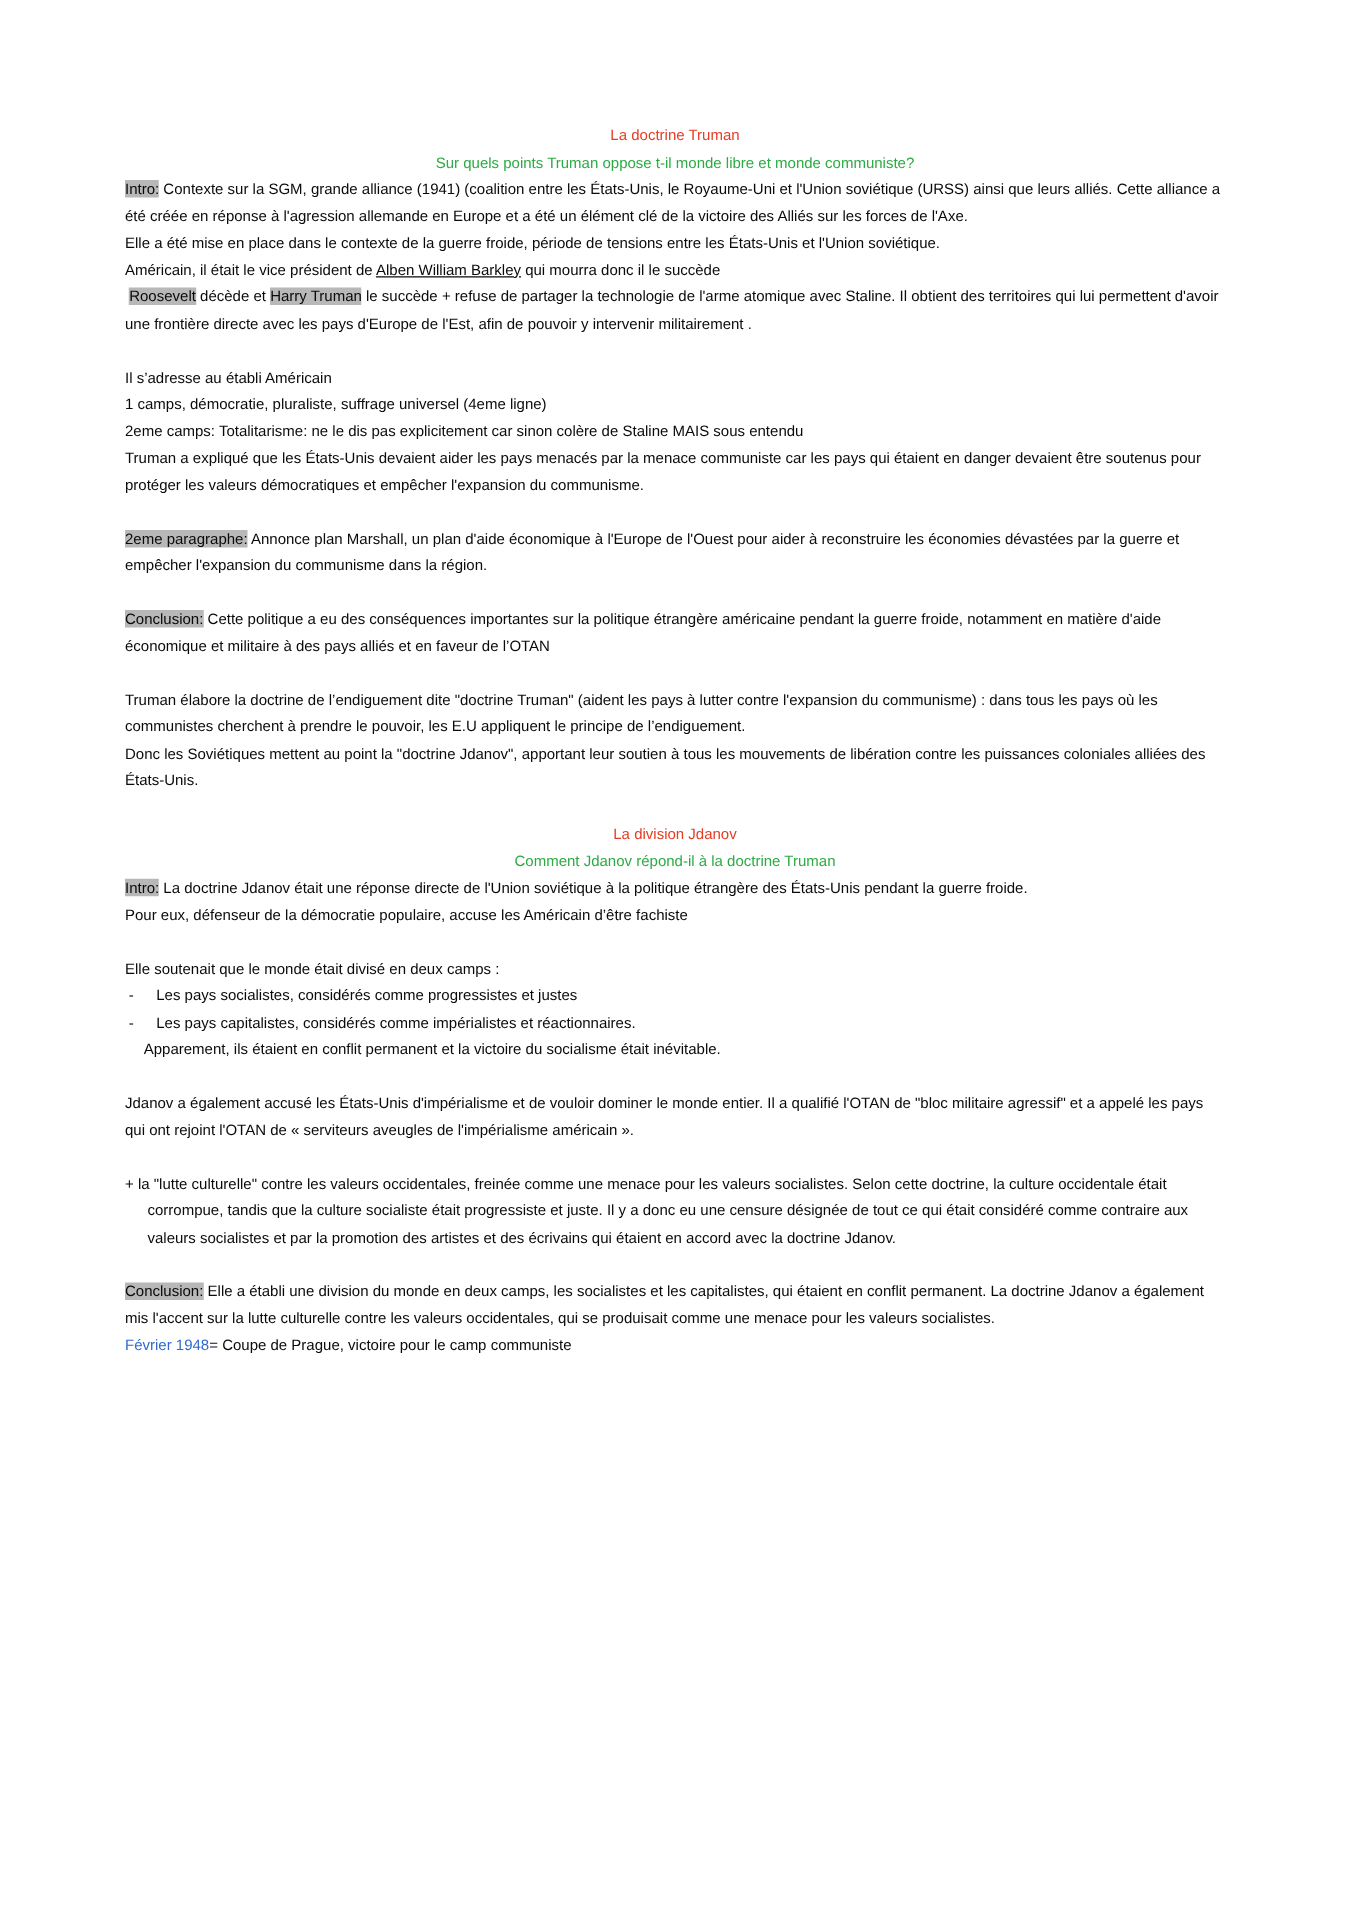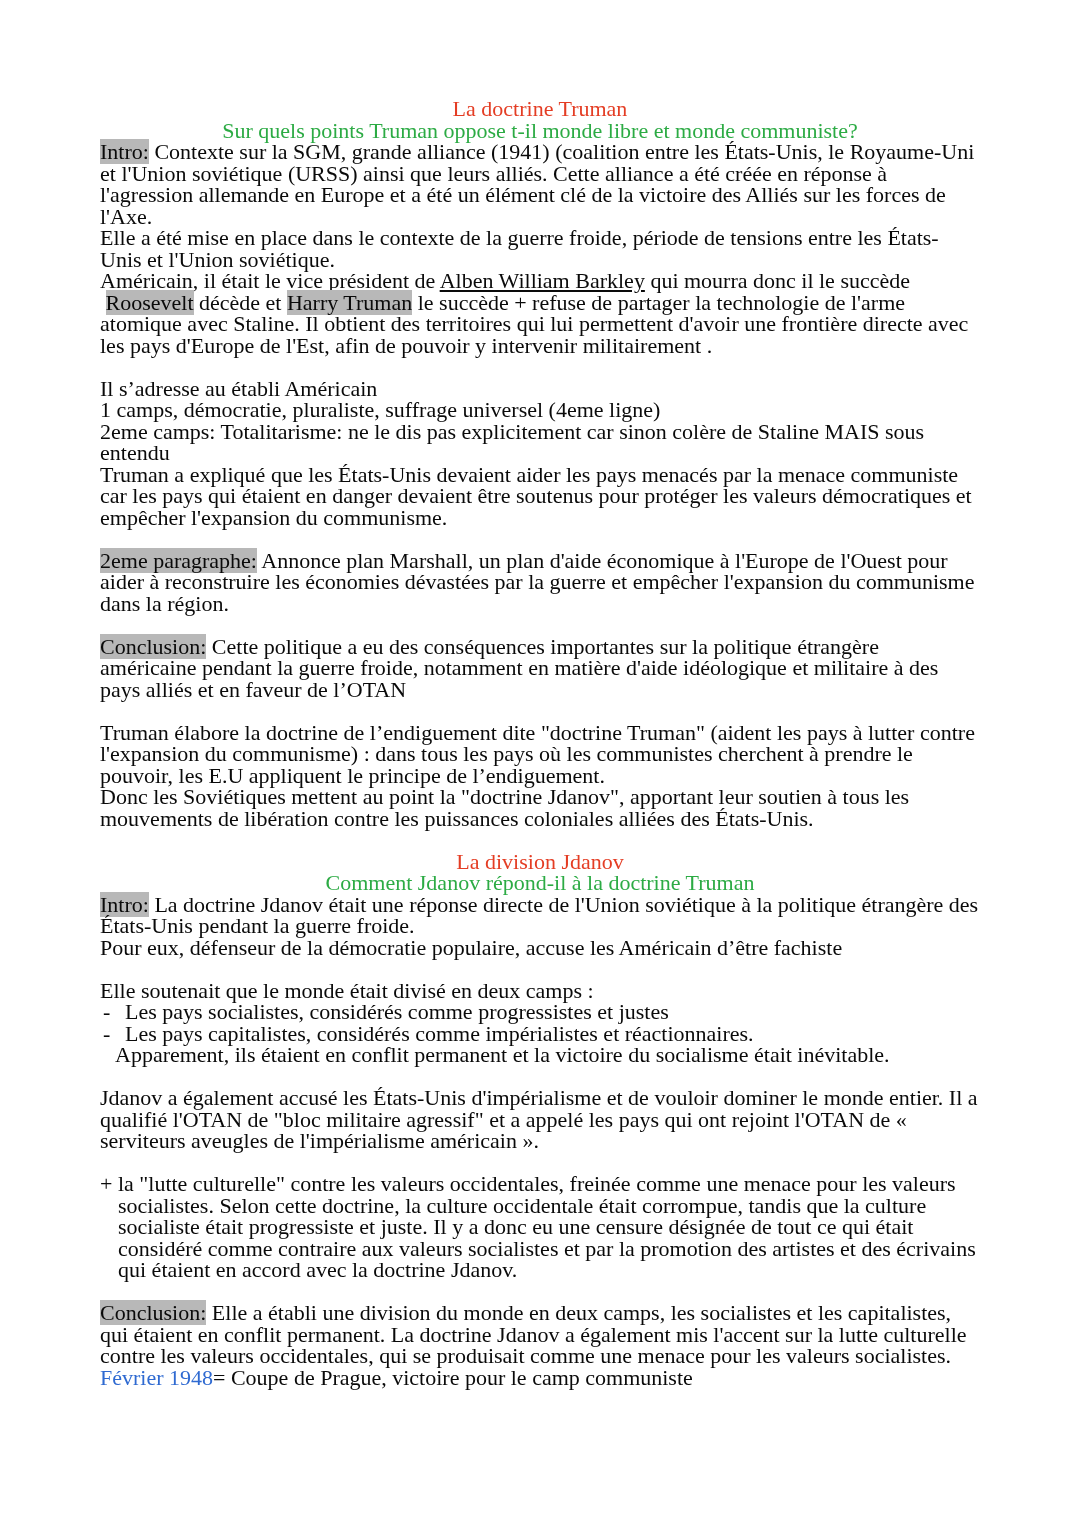--- a/index.html
+++ b/index.html
@@ -7,22 +7,22 @@
   body {
     width: 1080px;
     height: 1528px;
     background: var(--bg, #ffffff);
     overflow: hidden;
   }
   .page {
     width: 100%;
     height: 100%;
     padding: 98px 100px 40px 100px;
-    font-family: Liberation Serif, serif;
-    font-size: 22px;
+    font-family: Liberation Sans, sans-serif;
+    font-size: 12px;
     line-height: 21.5px;
     color: var(--text, #0a0a0a);
   }
   .block { min-height: 21.5px; white-space: pre-wrap; }
   .title, .subtitle { text-align: center; }
   .c-red { color: var(--red, #e43d24); }
   .c-green { color: var(--green, #2cab44); }
   .seg-blue { color: var(--blue, #2f6ad1); }
   .seg-highlight { background: var(--hl, #b8b8b8); }
   .seg-underline { text-decoration: underline; }
@@ -45,21 +45,21 @@
       <div class="block para"><span class="seg">Américain, il était le vice président de </span><span class="seg seg-underline">Alben William Barkley</span><span class="seg"> qui mourra donc il le succède</span></div>
       <div class="block para"><span class="seg"> </span><span class="seg seg-highlight">Roosevelt</span><span class="seg"> décède et </span><span class="seg seg-highlight">Harry Truman</span><span class="seg"> le succède + refuse de partager la technologie de l'arme atomique avec Staline. Il obtient des territoires qui lui permettent d'avoir une frontière directe avec les pays d'Europe de l'Est, afin de pouvoir y intervenir militairement .</span></div>
       <div class="block spacer"></div>
       <div class="block para"><span class="seg">Il s’adresse au établi Américain</span></div>
       <div class="block para"><span class="seg">1 camps, démocratie, pluraliste, suffrage universel (4eme ligne)</span></div>
       <div class="block para"><span class="seg">2eme camps: Totalitarisme: ne le dis pas explicitement car sinon colère de Staline MAIS sous entendu</span></div>
       <div class="block para"><span class="seg">Truman a expliqué que les États-Unis devaient aider les pays menacés par la menace communiste car les pays qui étaient en danger devaient être soutenus pour protéger les valeurs démocratiques et empêcher l'expansion du communisme.</span></div>
       <div class="block spacer"></div>
       <div class="block para"><span class="seg seg-highlight">2eme paragraphe:</span><span class="seg"> Annonce plan Marshall, un plan d'aide économique à l'Europe de l'Ouest pour aider à reconstruire les économies dévastées par la guerre et empêcher l'expansion du communisme dans la région.</span></div>
       <div class="block spacer"></div>
-      <div class="block para"><span class="seg seg-highlight">Conclusion:</span><span class="seg"> Cette politique a eu des conséquences importantes sur la politique étrangère américaine pendant la guerre froide, notamment en matière d'aide idéologique et militaire à des pays alliés et en faveur de l’OTAN</span></div>
+      <div class="block para"><span class="seg seg-highlight">Conclusion:</span><span class="seg"> Cette politique a eu des conséquences importantes sur la politique étrangère américaine pendant la guerre froide, notamment en matière d'aide économique et militaire à des pays alliés et en faveur de l’OTAN</span></div>
       <div class="block spacer"></div>
       <div class="block para"><span class="seg">Truman élabore la doctrine de l’endiguement dite "doctrine Truman" (aident les pays à lutter contre l'expansion du communisme) : dans tous les pays où les communistes cherchent à prendre le pouvoir, les E.U appliquent le principe de l’endiguement.</span></div>
       <div class="block para"><span class="seg">Donc les Soviétiques mettent au point la "doctrine Jdanov", apportant leur soutien à tous les mouvements de libération contre les puissances coloniales alliées des États-Unis.</span></div>
       <div class="block spacer"></div>
       <div class="block title c-red"><span class="seg">La division Jdanov</span></div>
       <div class="block subtitle c-green"><span class="seg">Comment Jdanov répond-il à la doctrine Truman</span></div>
       <div class="block para"><span class="seg seg-highlight">Intro:</span><span class="seg"> La doctrine Jdanov était une réponse directe de l'Union soviétique à la politique étrangère des États-Unis pendant la guerre froide.</span></div>
       <div class="block para"><span class="seg">Pour eux, défenseur de la démocratie populaire, accuse les Américain d’être fachiste</span></div>
       <div class="block spacer"></div>
       <div class="block para"><span class="seg">Elle soutenait que le monde était divisé en deux camps :</span></div>

